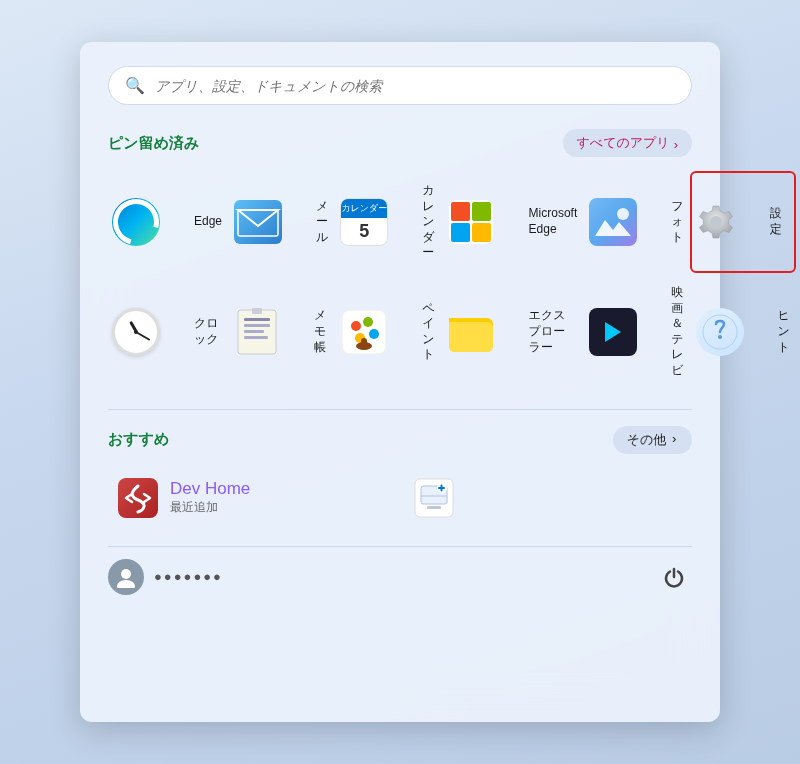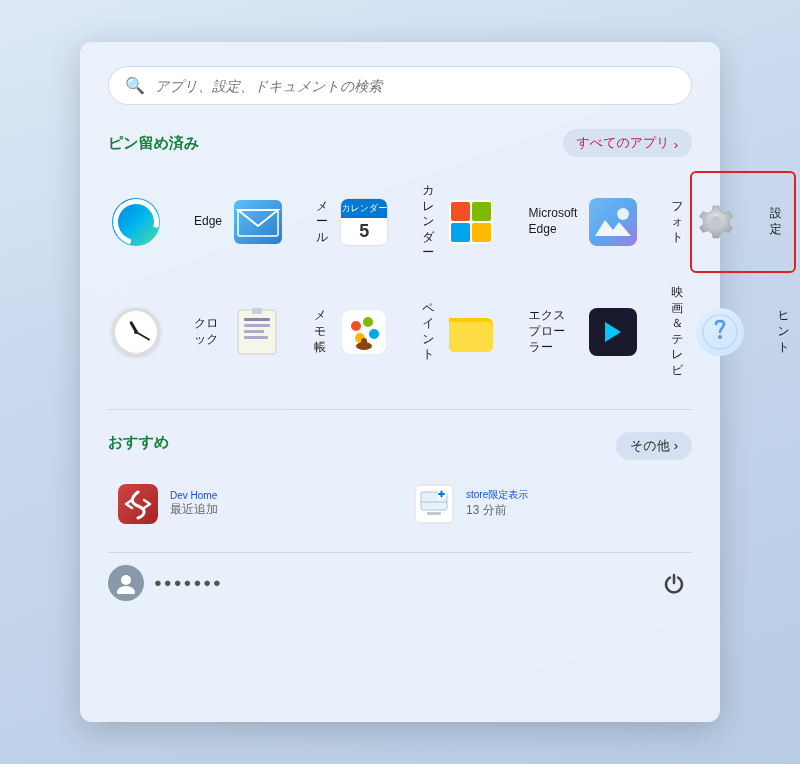--- a/index.html
+++ b/index.html
@@ -234,23 +234,22 @@
       margin-top: 4px;
     }
     .rec-other-btn {
       background: rgba(200, 215, 235, 0.6);
       border: none;
       border-radius: 16px;
       padding: 5px 14px;
       font-size: 13px;
       cursor: pointer;
       display: flex; align-items: center; gap: 4px;
-      font-family: Liberation Sans, sans-serif;
+      font-family: Liberation Mono, monospace;
       color: #222;
-      margin-top: 6px;
     }
     .rec-items {
       display: grid;
       grid-template-columns: 1fr 1fr;
       gap: 8px;
       margin-top: 12px;
     }
     .rec-item {
       display: flex;
       align-items: center;
@@ -258,21 +257,21 @@
       padding: 8px 10px;
       border-radius: 8px;
       cursor: pointer;
     }
     .rec-icon {
       width: 40px; height: 40px;
       display: flex; align-items: center; justify-content: center;
       flex-shrink: 0;
     }
     .rec-text { display: flex; flex-direction: column; }
-    .rec-name { font-size: 10px; font-weight: 500; color: #1d4ed8; }
+    .rec-name { font-size: 17px; font-weight: 500; color: #8b5cf6; }
     .rec-sub { font-size: 12px; color: #666; }
     
     .bottom-bar {
       display: flex;
       justify-content: space-between;
       align-items: center;
       margin-top: 20px;
       padding-top: 12px;
       border-top: 1px solid rgba(160,180,210,0.4);
     }
@@ -517,24 +516,20 @@
         <div class="rec-icon">
           <svg width="40" height="40" viewBox="0 0 40 40">
             <rect x="1" y="1" width="38" height="38" rx="5" fill="white" stroke="#ddd" stroke-width="1"></rect>
             <rect x="7" y="8" width="26" height="18" rx="2" fill="#e8f0fc" stroke="#b0c4de" stroke-width="1"></rect>
             <line x1="7" y1="18" x2="33" y2="18" stroke="#b0c4de" stroke-width="1"></line>
             <rect x="13" y="28" width="14" height="3" rx="1" fill="#c0c8d8"></rect>
             <circle cx="28" cy="10" r="5" fill="white"></circle>
             <path d="M25 10 L30 10 M27.5 7.5 L27.5 12.5" stroke="#0078d4" stroke-width="2" stroke-linecap="round"></path>
           </svg>
         </div>
-        <div class="rec-text">
-          <span class="rec-name">store限定表示</span>
-          <span class="rec-sub">13 分前</span>
-        </div>
       </div>
 
     </div>
   </div>
 
   <div class="bottom-bar">
     <div class="user-info">
       <div class="user-avatar">
         <svg width="22" height="22" viewBox="0 0 22 22">
           <circle cx="11" cy="8" r="5" fill="white"></circle>

